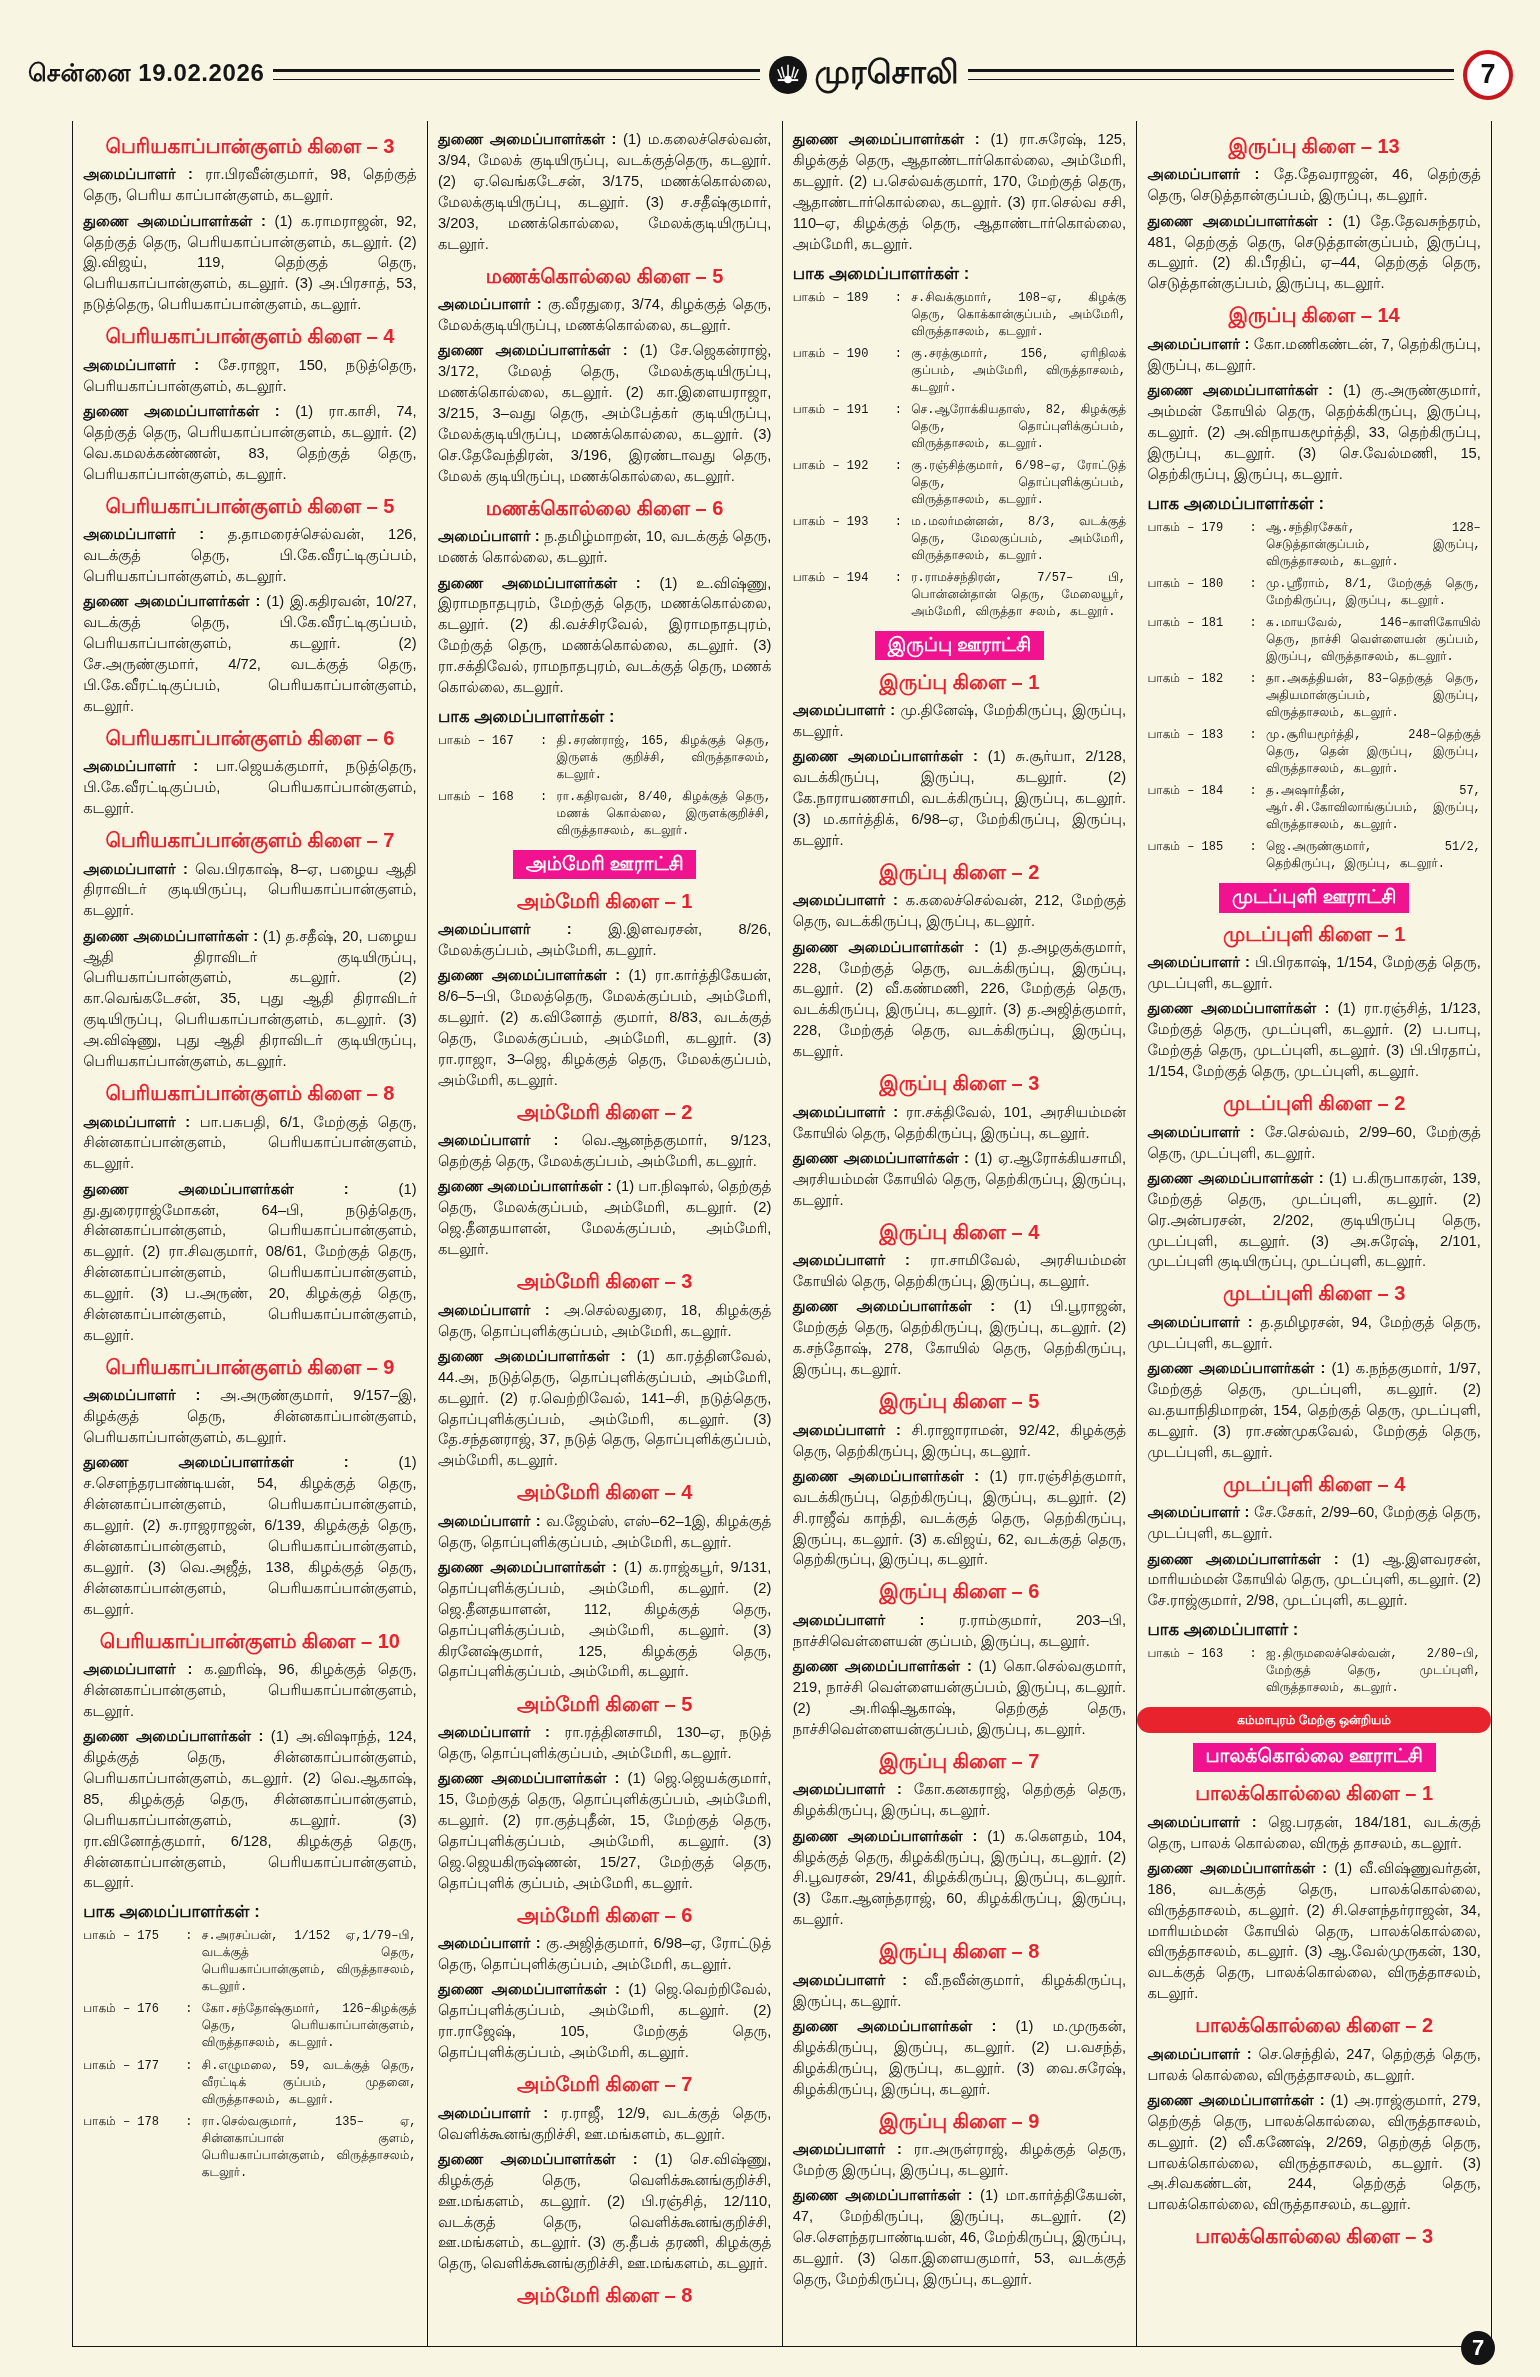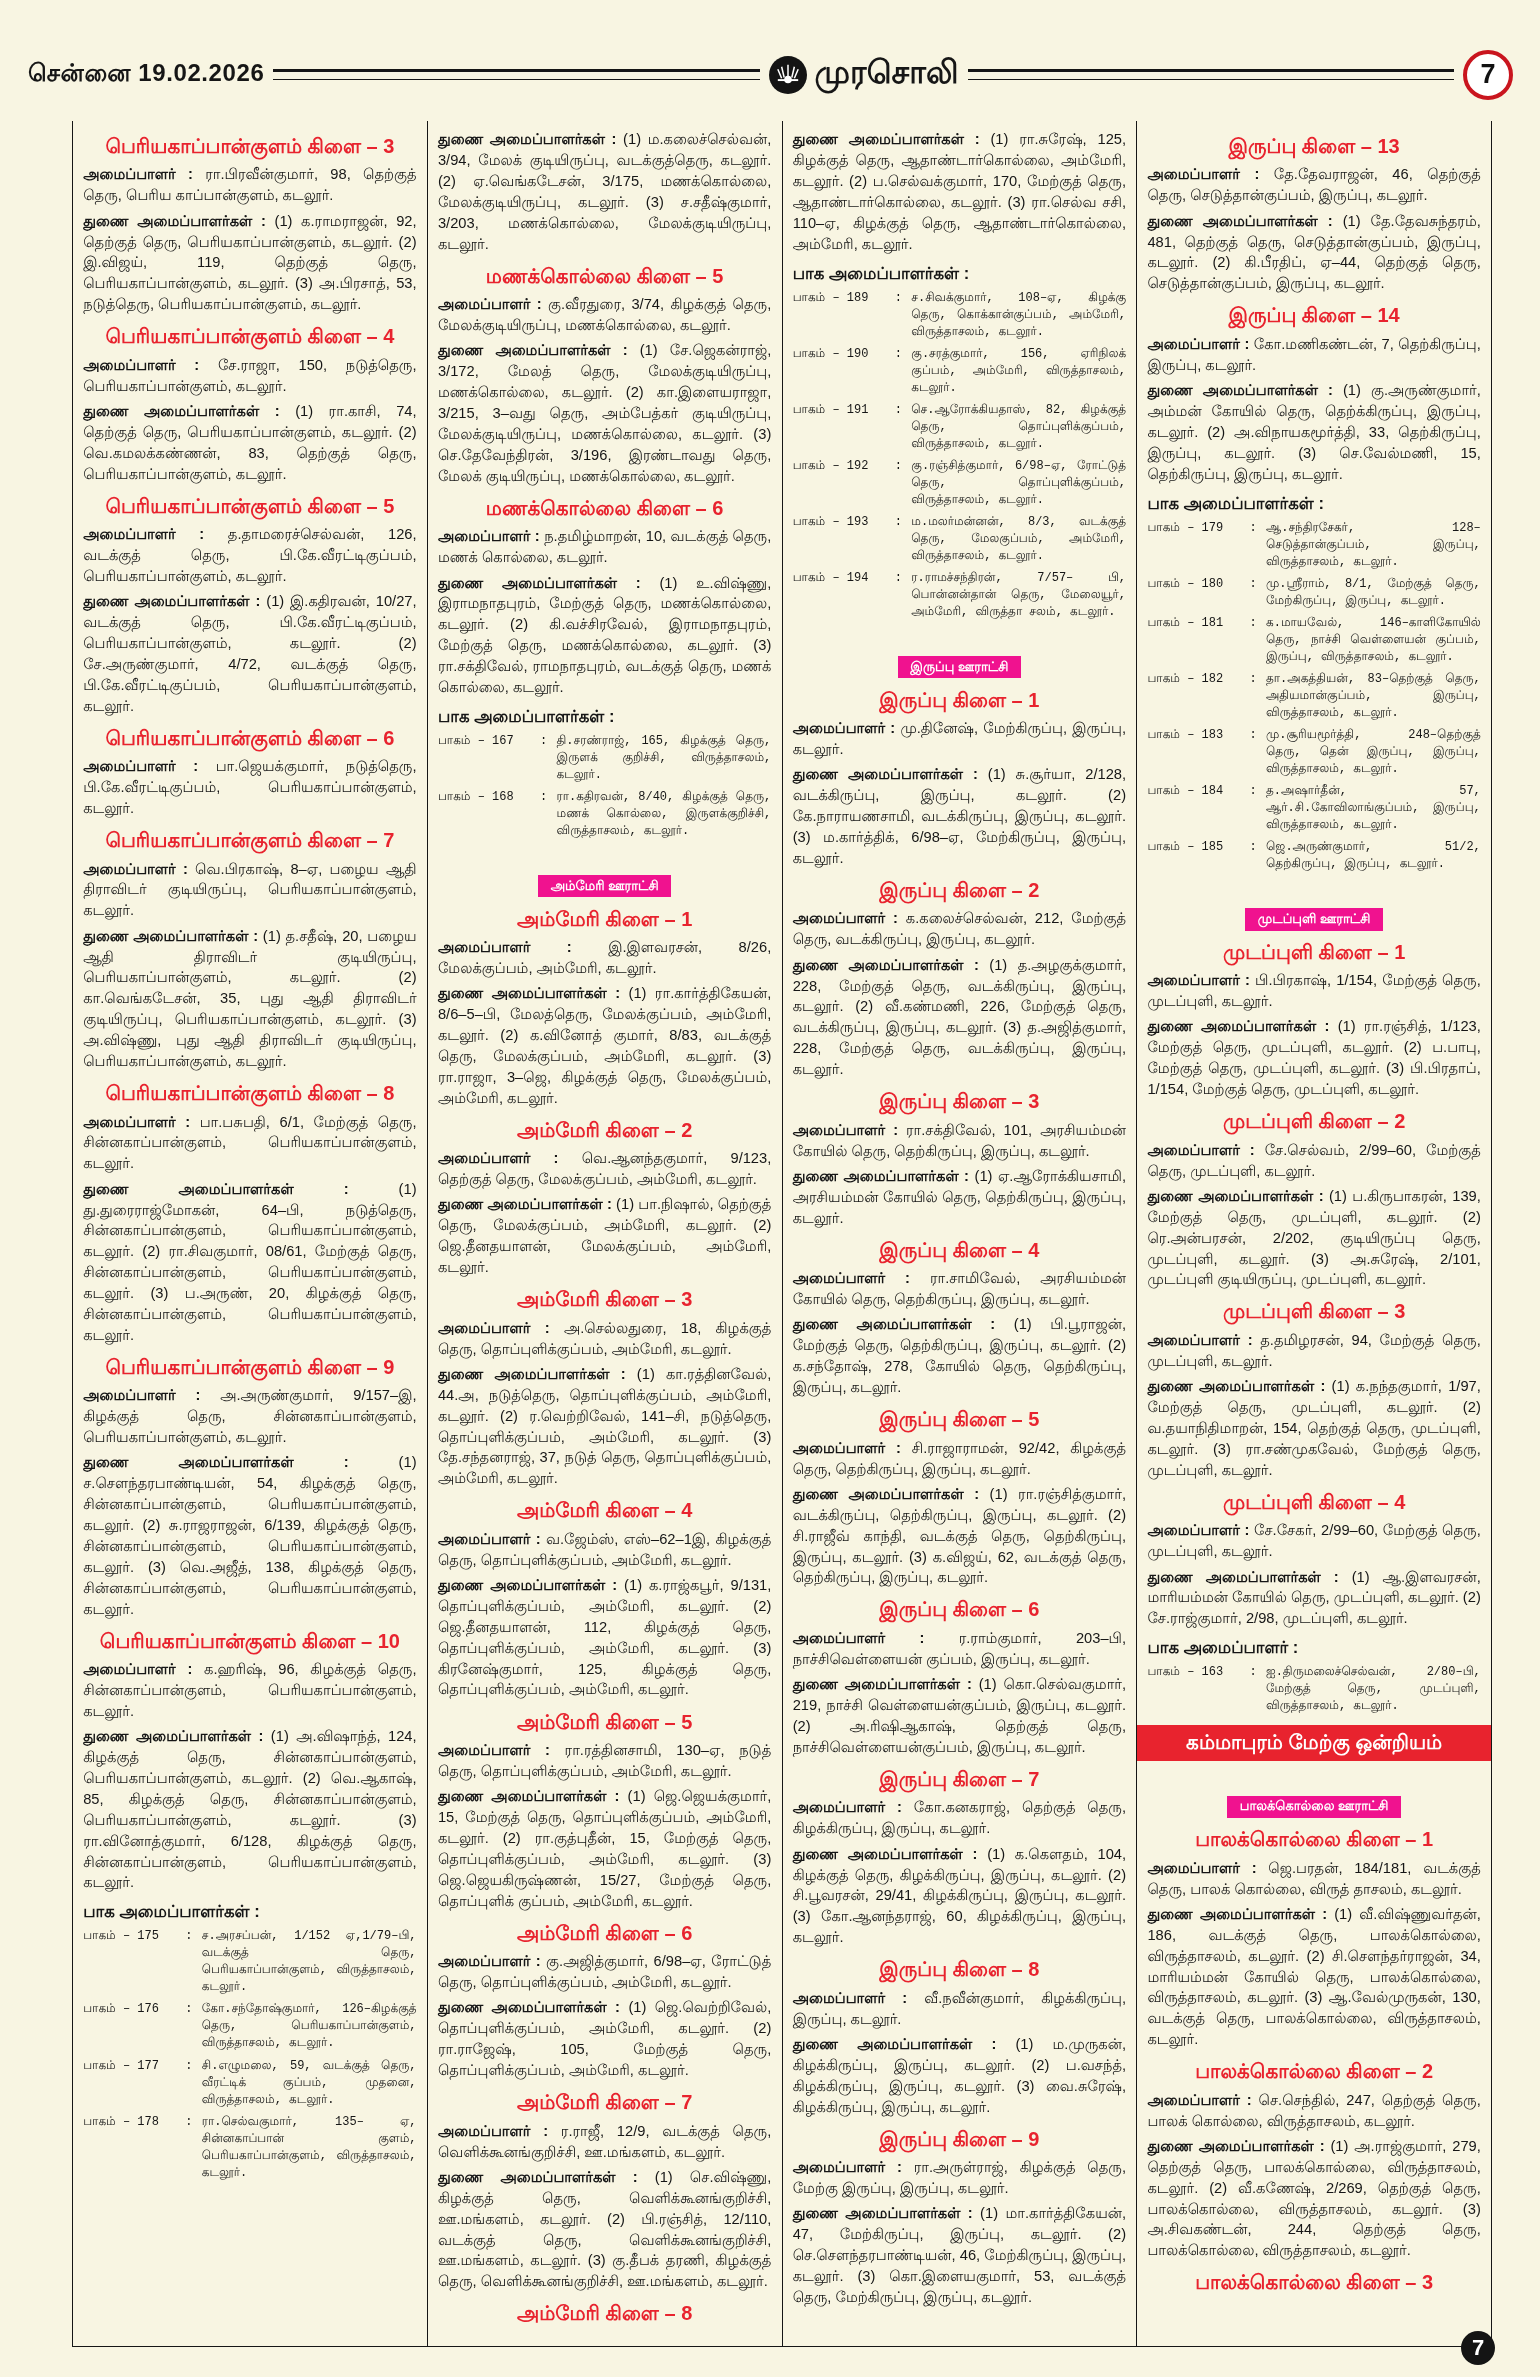--- a/index.html
+++ b/index.html
@@ -27,23 +27,23 @@
   .branch{color:#e8232e;font-weight:bold;font-size:20px;text-align:center;margin:10.2px 0 2.6px;}
   .entry{font-size:14.7px;line-height:1.42;text-align:justify;margin:4.5px 0;}
   .entry b{font-weight:bold;}
   .subhead{font-weight:bold;font-size:16.6px;margin:9px 0 3.8px;}
   .ward{display:flex;font-size:12px;line-height:1.42;margin:5px 0;font-family:Liberation Mono, monospace;}
   .ward .wno{flex:0 0 102px;}
   .ward .wcolon{flex:0 0 16.6px;}
   .ward .wtext{flex:1;text-align:justify;}
   .pinkwrap{text-align:center;margin:10.2px 0 2.6px;}
   .pinkbox{display:inline-block;background:#f0128f;color:#ffffff;font-weight:bold;
-        font-size:13px;padding:2.6px 12.8px;margin-top:25px;}
-  .banner{background:#e8232e;color:#ffffff;font-weight:bold;font-size:20px;
-        text-align:center;padding:5.1px 0;margin:10.2px -10.2px 3.8px;}
+        font-size:19px;padding:2.6px 12.8px;}
+  .banner{background:#e8232e;color:#ffffff;font-weight:bold;font-size:12px;
+        text-align:center;padding:5.1px 0;margin:10.2px -10.2px 3.8px;border-radius:14px;}
   .pagedot{position:absolute;right:46px;top:2331px;width:34px;height:34px;
         background:#141414;border-radius:50%;color:#fff;display:flex;
         align-items:center;justify-content:center;font-size:22px;font-weight:bold;}
 </style>
 </head>
 <body>
 
 <div class="hdr">
   <span class="dateline">சென்னை 19.02.2026</span>
   <span class="rule"></span>

